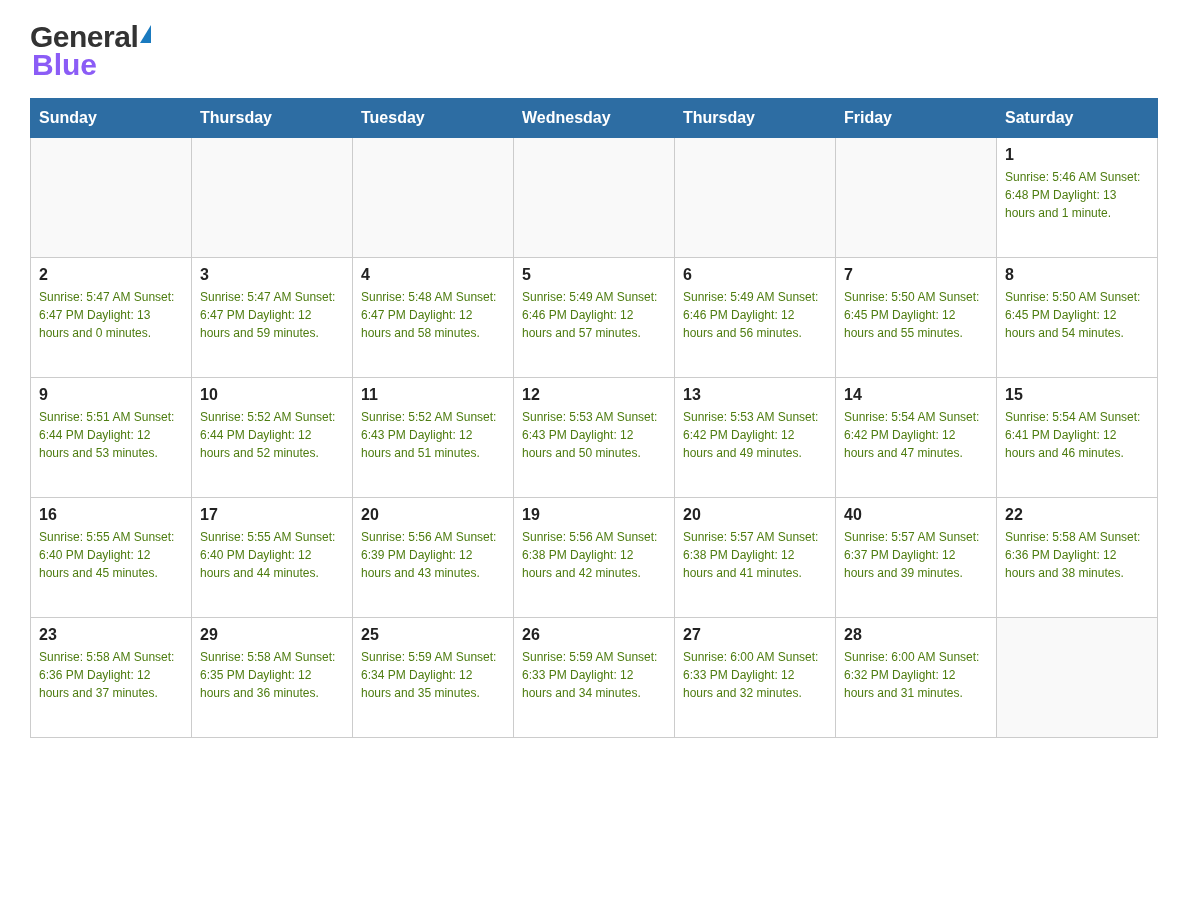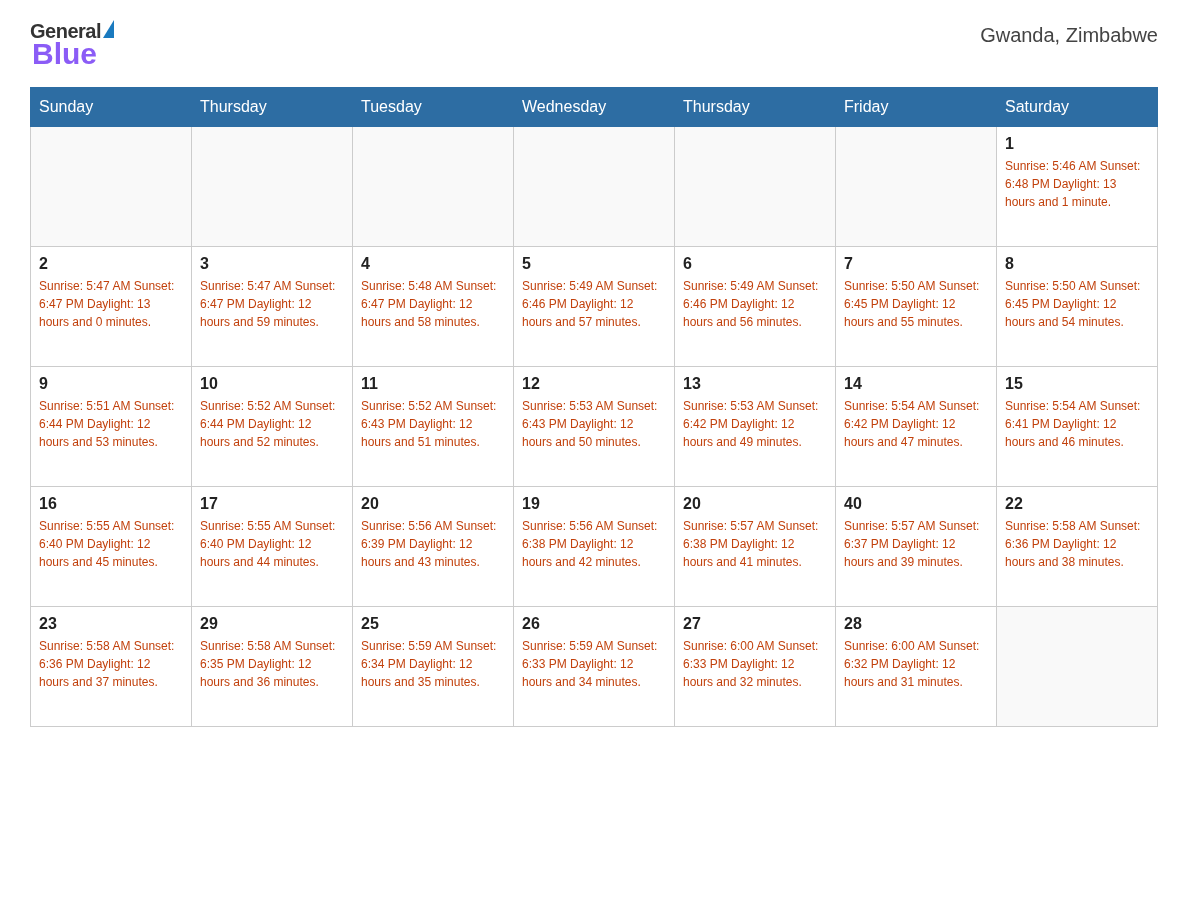--- a/index.html
+++ b/index.html
@@ -34,57 +34,57 @@
       width: 100%;
       border-collapse: collapse;
       table-layout: fixed;
     }
     thead tr th {
       background-color: #2d6da3;
       color: #fff;
       padding: 10px 8px;
       text-align: left;
       font-size: 16px;
-      font-weight: normal;
+      font-weight: bold;
       border: 1px solid #2d6da3;
       margin-left: 16px;
     }
     tbody tr td {
       border: 1px solid #ccc;
       vertical-align: top;
       padding: 8px;
       min-height: 100px;
       height: 120px;
     }
     .day-number {
       font-size: 16px;
       font-weight: bold;
       color: #222;
       display: block;
       margin-bottom: 4px;
     }
     .day-info {
       font-size: 12px;
-      color: #c2410c;
+      color: #4d7c0f;
       line-height: 1.5;
     }
     .empty-cell {
       background: #f9f9f9;
     }
     .logo-wrapper {
       display: flex;
       flex-direction: column;
       align-items: flex-start;
     }
     .logo-line1 {
       display: flex;
       align-items: center;
     }
     .logo-text-general {
-      font-size: 20px;
+      font-size: 30px;
       font-weight: bold;
       color: #333;
       letter-spacing: -0.5px;
     }
     .logo-triangle {
       display: inline-block;
       width: 0;
       height: 0;
       border-left: 11px solid transparent;
       border-bottom: 18px solid #1a7abf;
@@ -106,21 +106,20 @@
 
 <div class="header">
   <div class="logo-wrapper">
     <div class="logo-line1">
       <span class="logo-text-general">General</span>
       <span class="logo-triangle"></span>
     </div>
     <div class="logo-line2">Blue</div>
   </div>
   <div class="title-section">
-    <div class="location">Gwanda, Zimbabwe</div>
   </div>
 </div>
 
 <table>
   <thead>
     <tr>
       <th>Sunday</th>
       <th>Thursday</th>
       <th>Tuesday</th>
       <th>Wednesday</th>

